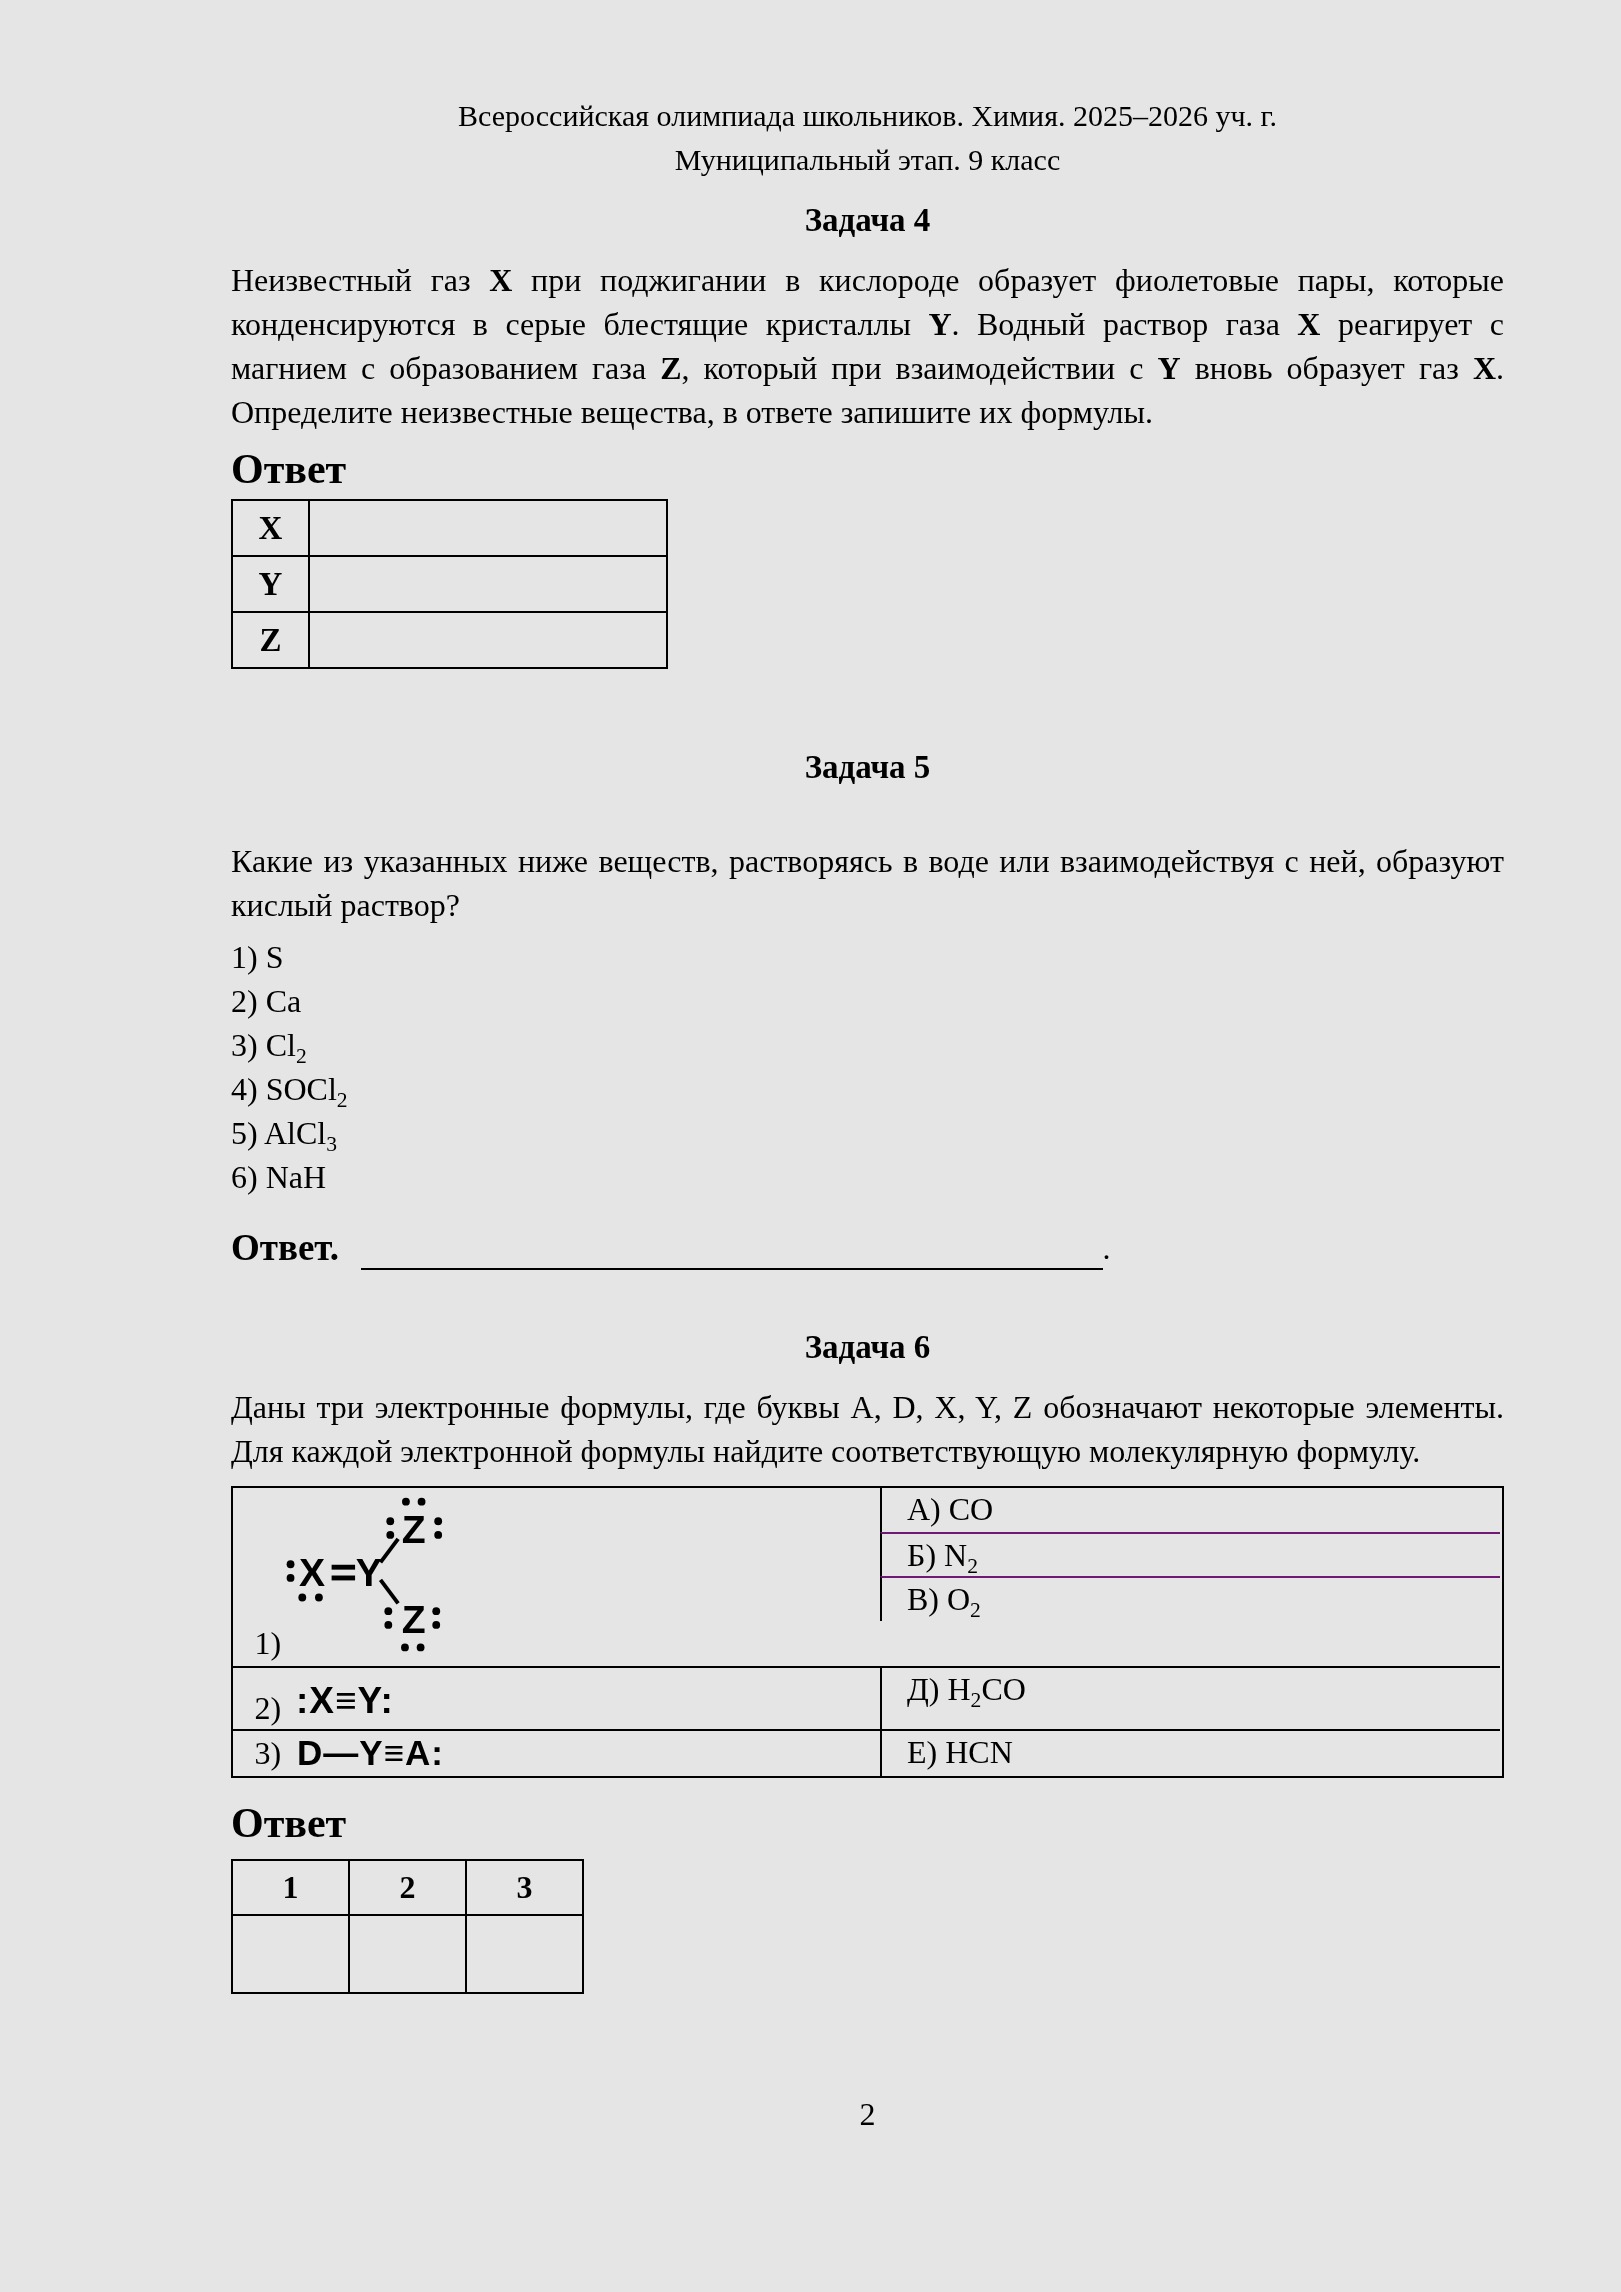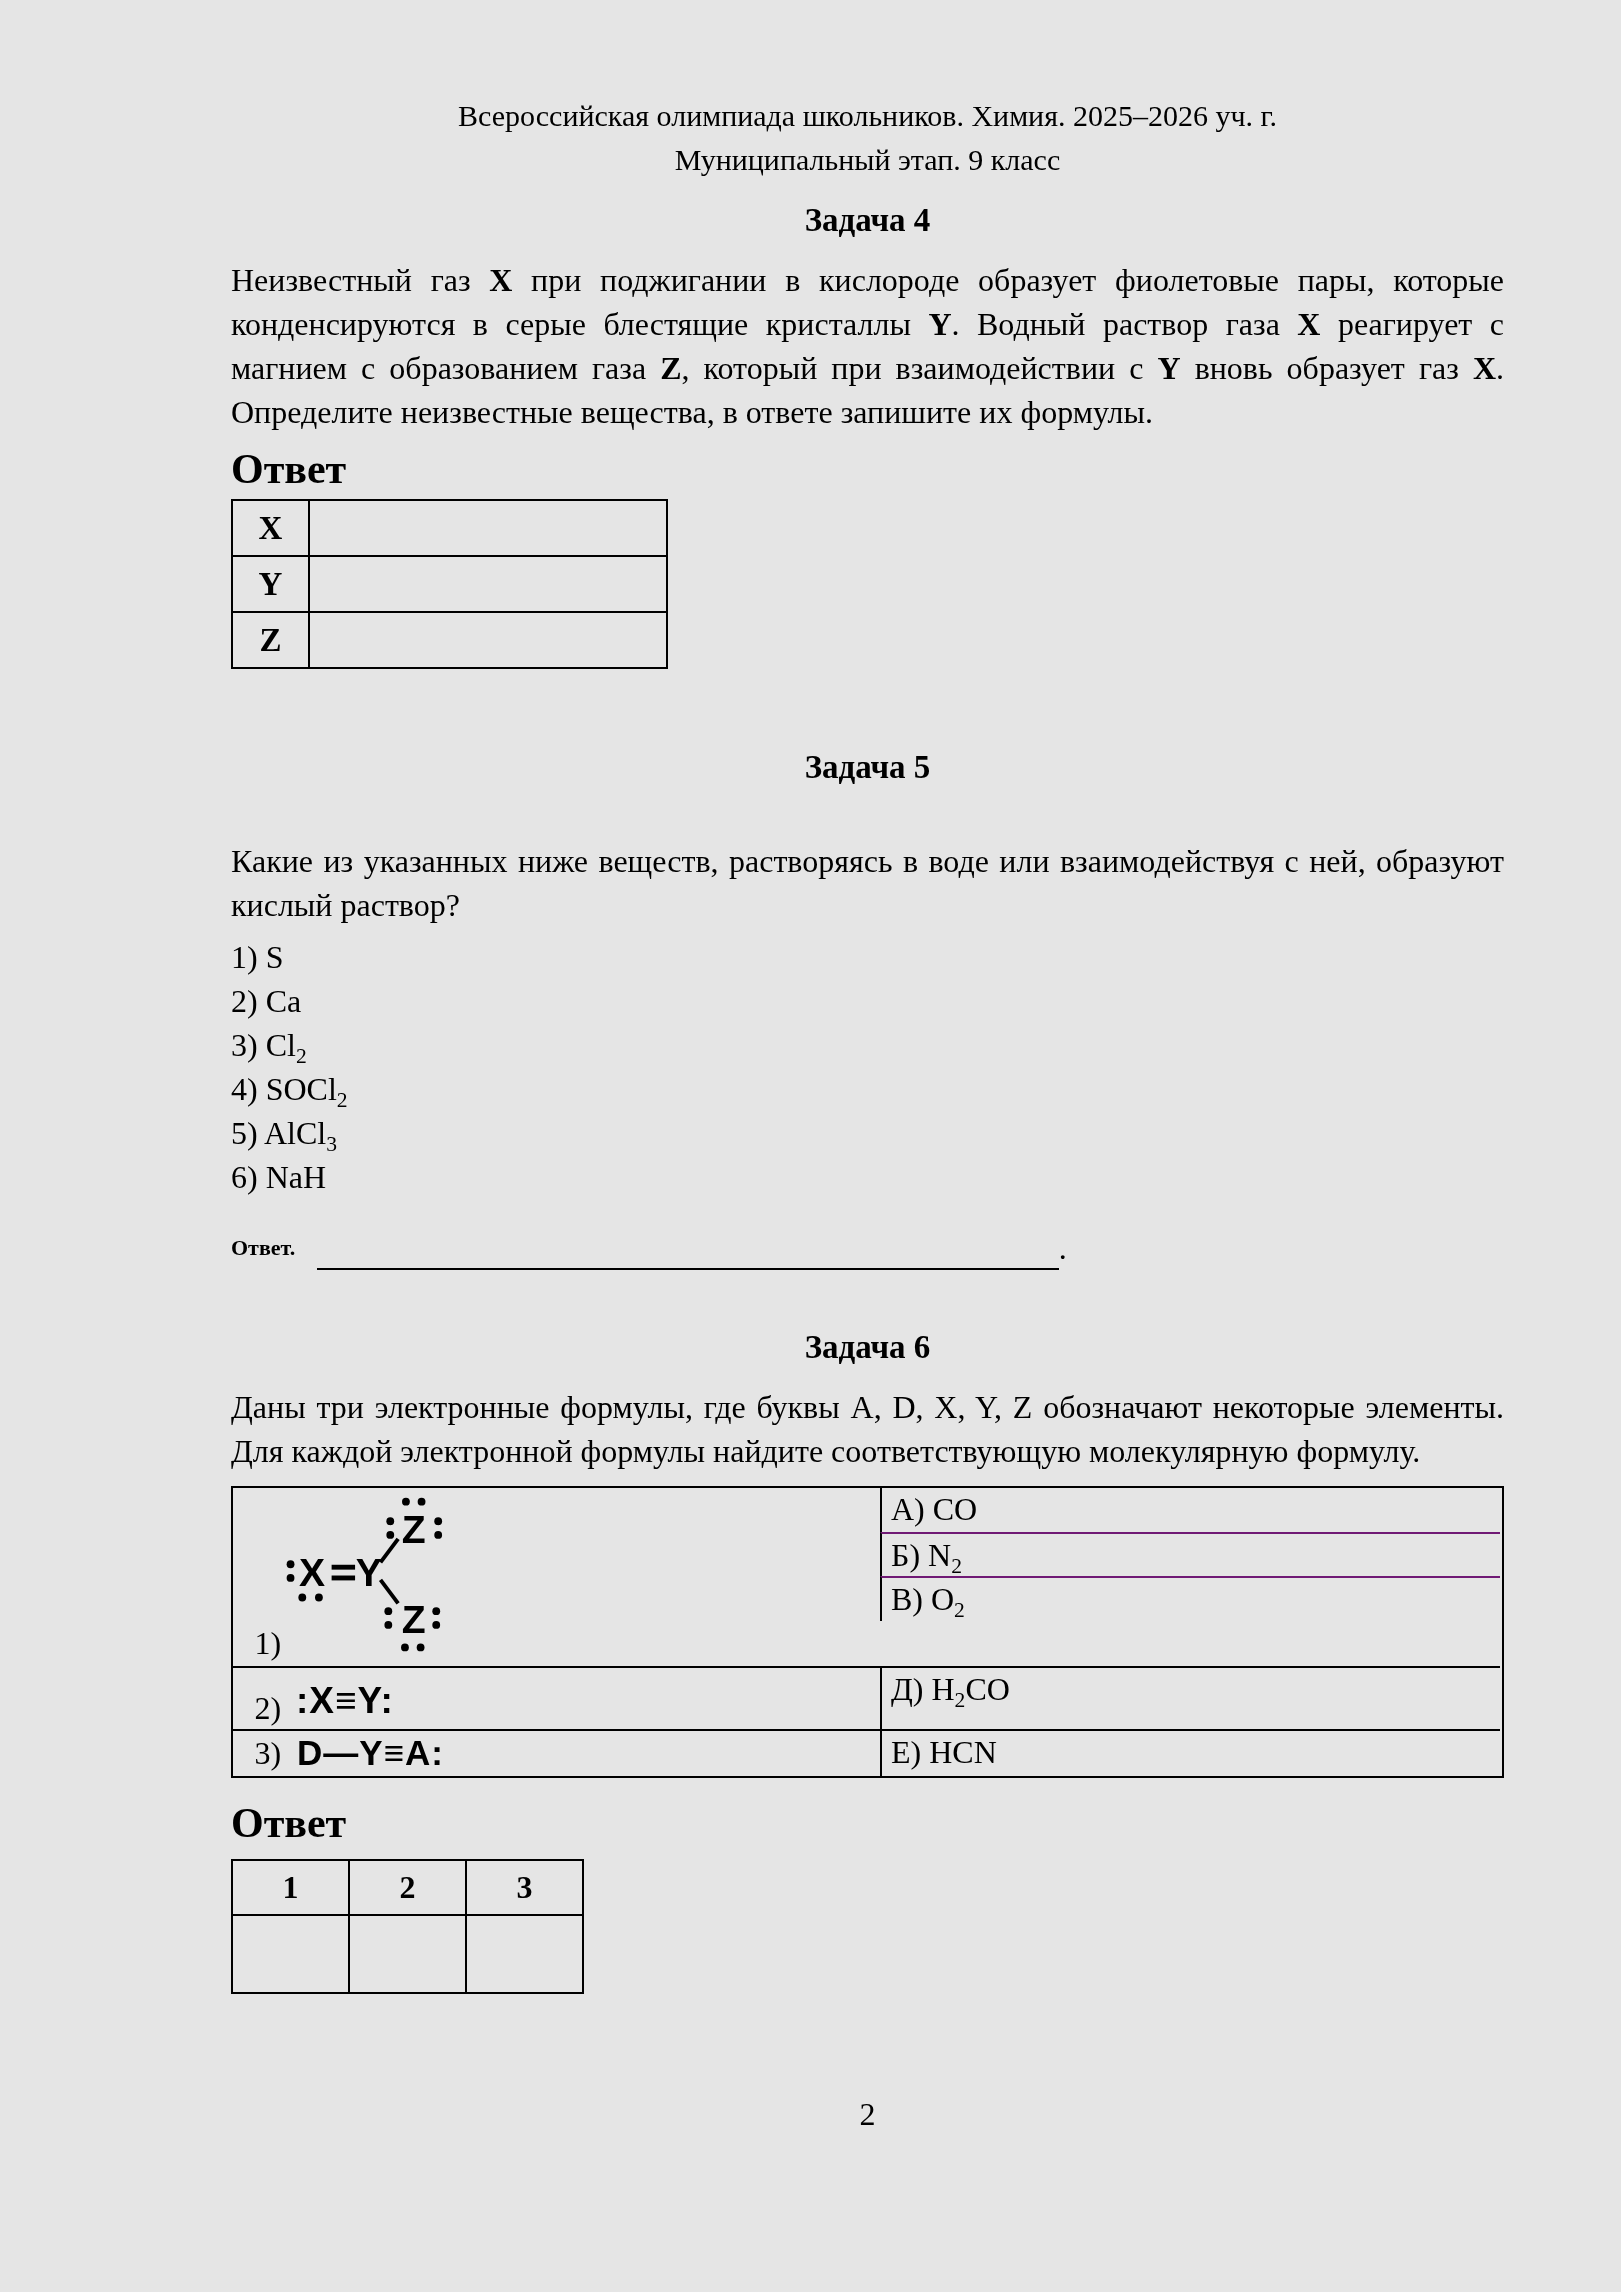--- a/index.html
+++ b/index.html
@@ -21,28 +21,28 @@
   .answer-label{font-weight:bold;font-size:42px;line-height:44px;}
   .al4{margin-top:13.7px;}
   .al6{margin-top:23.5px;}
   
   .xyz-table{border-collapse:collapse;margin-top:7.8px;}
   .xyz-table td{border:2px solid #000;height:56px;box-sizing:border-box;}
   .xyz-table td.key{width:77px;text-align:center;font-weight:bold;font-size:33px;}
   .xyz-table td.val{width:358px;}
   
   .answer-line{display:flex;align-items:flex-end;margin-top:27.4px;line-height:44px;}
-  .answer-line .lbl{font-weight:bold;font-size:22px;}
+  .answer-line .lbl{font-weight:bold;font-size:37px;}
   .blank{width:742px;margin-left:21.6px;border-bottom:2px solid #000;height:39px;}
   
   .t6-table{margin-top:12.7px;display:grid;grid-template-columns:647px 620px;
             grid-template-rows:44px 44px 45px 45px 63px 47px;
             border:2.9px solid #000;width:1273px;box-sizing:border-box;}
   .t6-cell{box-sizing:border-box;}
-  .cell-right{border-left:2px solid #000;padding:1px 0 0 9px;line-height:41px;}
+  .cell-right{border-left:2px solid #000;padding:1px 0 0 25px;line-height:41px;}
   .rt2,.rt3,.rt4{border-top:2px solid #701a75;}
   .rt5,.rt6,.lt2,.lt3{border-top:2.9px solid #000;}
   .cell-left{position:relative;}
   .lt1{grid-row:1/5;grid-column:1;}
   .lt2{grid-row:5;grid-column:1;}
   .lt3{grid-row:6;grid-column:1;display:flex;align-items:center;}
   .rt1{grid-row:1;grid-column:2;}
   .rt2{grid-row:2;grid-column:2;}
   .rt3{grid-row:3;grid-column:2;}
   .rt4{grid-row:4;grid-column:2;}

